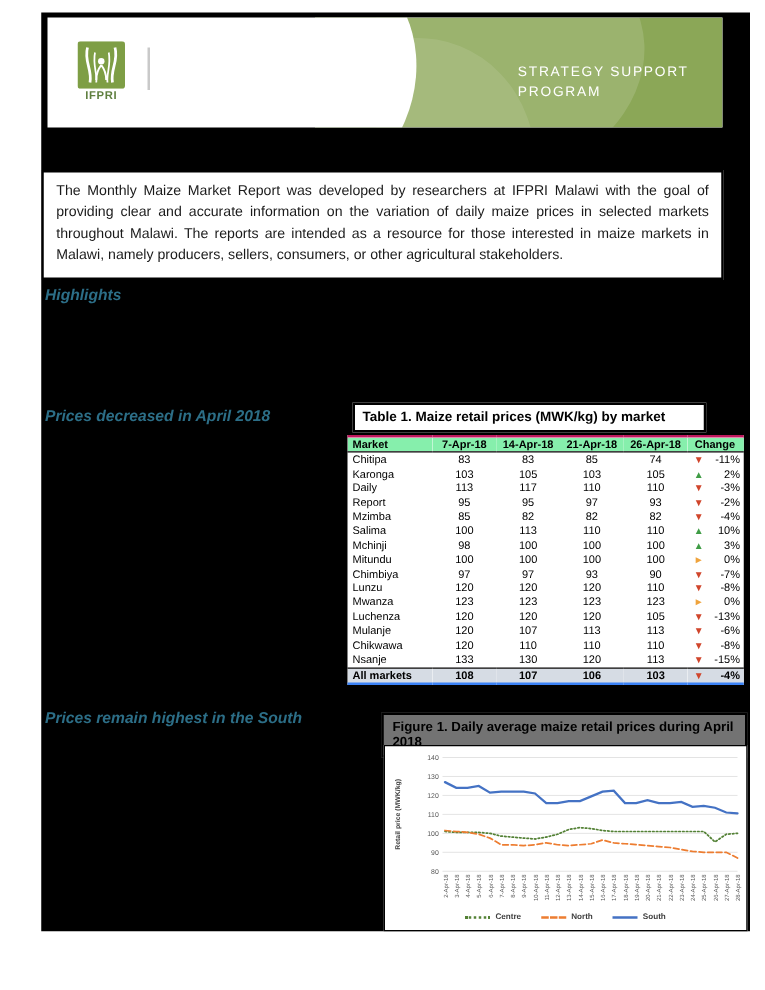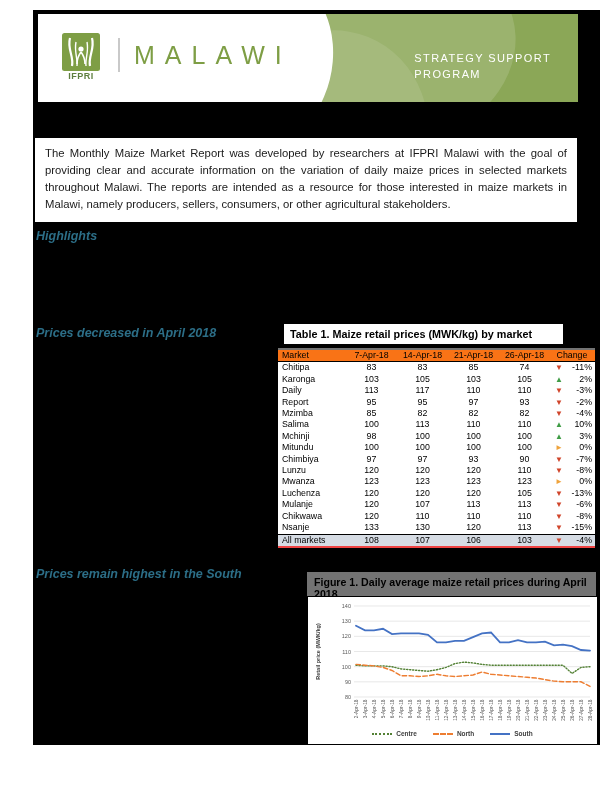--- a/index.html
+++ b/index.html
@@ -33,28 +33,28 @@
   #h-decreased{left:36px;top:326px;}
   #h-south{left:36px;top:567px;}
 
   
   .table-title{position:absolute;left:282px;top:322px;width:283px;box-sizing:border-box;background:#fff;
                border:2px solid #000;font-weight:bold;font-size:10.8px;padding:4px 6px;color:#000;}
   .price-table{position:absolute;left:278px;top:348px;width:290px;border-collapse:collapse;background:#fff;
                font-size:8.8px;color:#000;table-layout:fixed;}
   .price-table th,.price-table td{padding:0 2px;height:11.4px;line-height:11.4px;white-space:nowrap;
                overflow:hidden;font-weight:normal;}
-  .price-table thead th{background:#f97316;font-weight:normal;border-top:2px solid #737373;border-bottom:1px solid #000;}
+  .price-table thead th{background:#86efac;font-weight:bold;border-top:2px solid #be185d;border-bottom:1px solid #000;}
   .price-table .col-market{width:62px;text-align:left;padding-left:4px;}
   .price-table .col-val{width:47px;text-align:center;}
   .price-table .col-chg{width:40px;text-align:center;padding-right:3px;}
   .price-table td.chg-cell{display:table-cell;}
   .chg-inner{display:flex;justify-content:space-between;align-items:center;padding-left:3px;}
   .trend{font-size:8px;line-height:11.4px;}
-  .price-table tr.footer td{background:#D6DCE4;font-weight:normal;border-top:1px solid #000;border-bottom:2px solid #ef4444;}
+  .price-table tr.footer td{background:#D6DCE4;font-weight:bold;border-top:1px solid #000;border-bottom:2px solid #3b82f6;}
 
   
   .figure-title{position:absolute;left:305px;top:570px;width:293px;box-sizing:border-box;background:#737373;
                 border:2px solid #000;font-weight:bold;font-size:10.6px;padding:4px 7px;color:#000;}
   .figure-box{position:absolute;left:307px;top:596px;width:291px;height:149px;box-sizing:border-box;
               background:#fff;border:1px solid #000;}
   .figure-box svg{display:block;margin:1px auto 0 auto;}
   .chart-legend{display:flex;justify-content:center;align-items:center;gap:16px;height:13px;margin-top:-2px;}
   .chart-legend .item{display:flex;align-items:center;gap:4px;font-size:6.5px;font-weight:bold;color:#404040;}
   .chart-legend .sample{width:20px;height:0;}
@@ -79,21 +79,20 @@
       <rect width="38" height="38" rx="2.5" fill="#7E9E45"></rect>
       <path d="M10 33 C12 23 5 16 8 5" stroke="#fff" fill="none" stroke-width="2.2"></path>
       <path d="M28 33 C26 23 33 16 30 5" stroke="#fff" fill="none" stroke-width="2.2"></path>
       <path d="M15 33 C16 26 12 19 14 9" stroke="#fff" fill="none" stroke-width="1.4"></path>
       <path d="M24 33 C23 26 27 19 25 9" stroke="#fff" fill="none" stroke-width="1.4"></path>
       <circle cx="19" cy="16" r="2.6" fill="#fff"></circle>
       <path d="M19 19 C16 23 15 27 15 31 M19 19 C22 23 23 27 23 31" stroke="#fff" stroke-width="1.6" fill="none"></path>
     </svg>
     <div class="ifpri-label">IFPRI</div>
     <div class="logo-divider"></div>
-    <div class="malawi">MALAWI</div>
   </div>
 
   <div class="intro">The Monthly Maize Market Report was developed by researchers at IFPRI Malawi with the goal of providing clear and accurate information on the variation of daily maize prices in selected markets throughout Malawi. The reports are intended as a resource for those interested in maize markets in Malawi, namely producers, sellers, consumers, or other agricultural stakeholders.</div>
 
   <div class="teal-h" id="h-highlights">Highlights</div>
   <div class="teal-h" id="h-decreased">Prices decreased in April 2018</div>
   <div class="teal-h" id="h-south">Prices remain highest in the South</div>
 
   <div class="table-title">Table 1. Maize retail prices (MWK/kg) by market</div>
   <table class="price-table">

